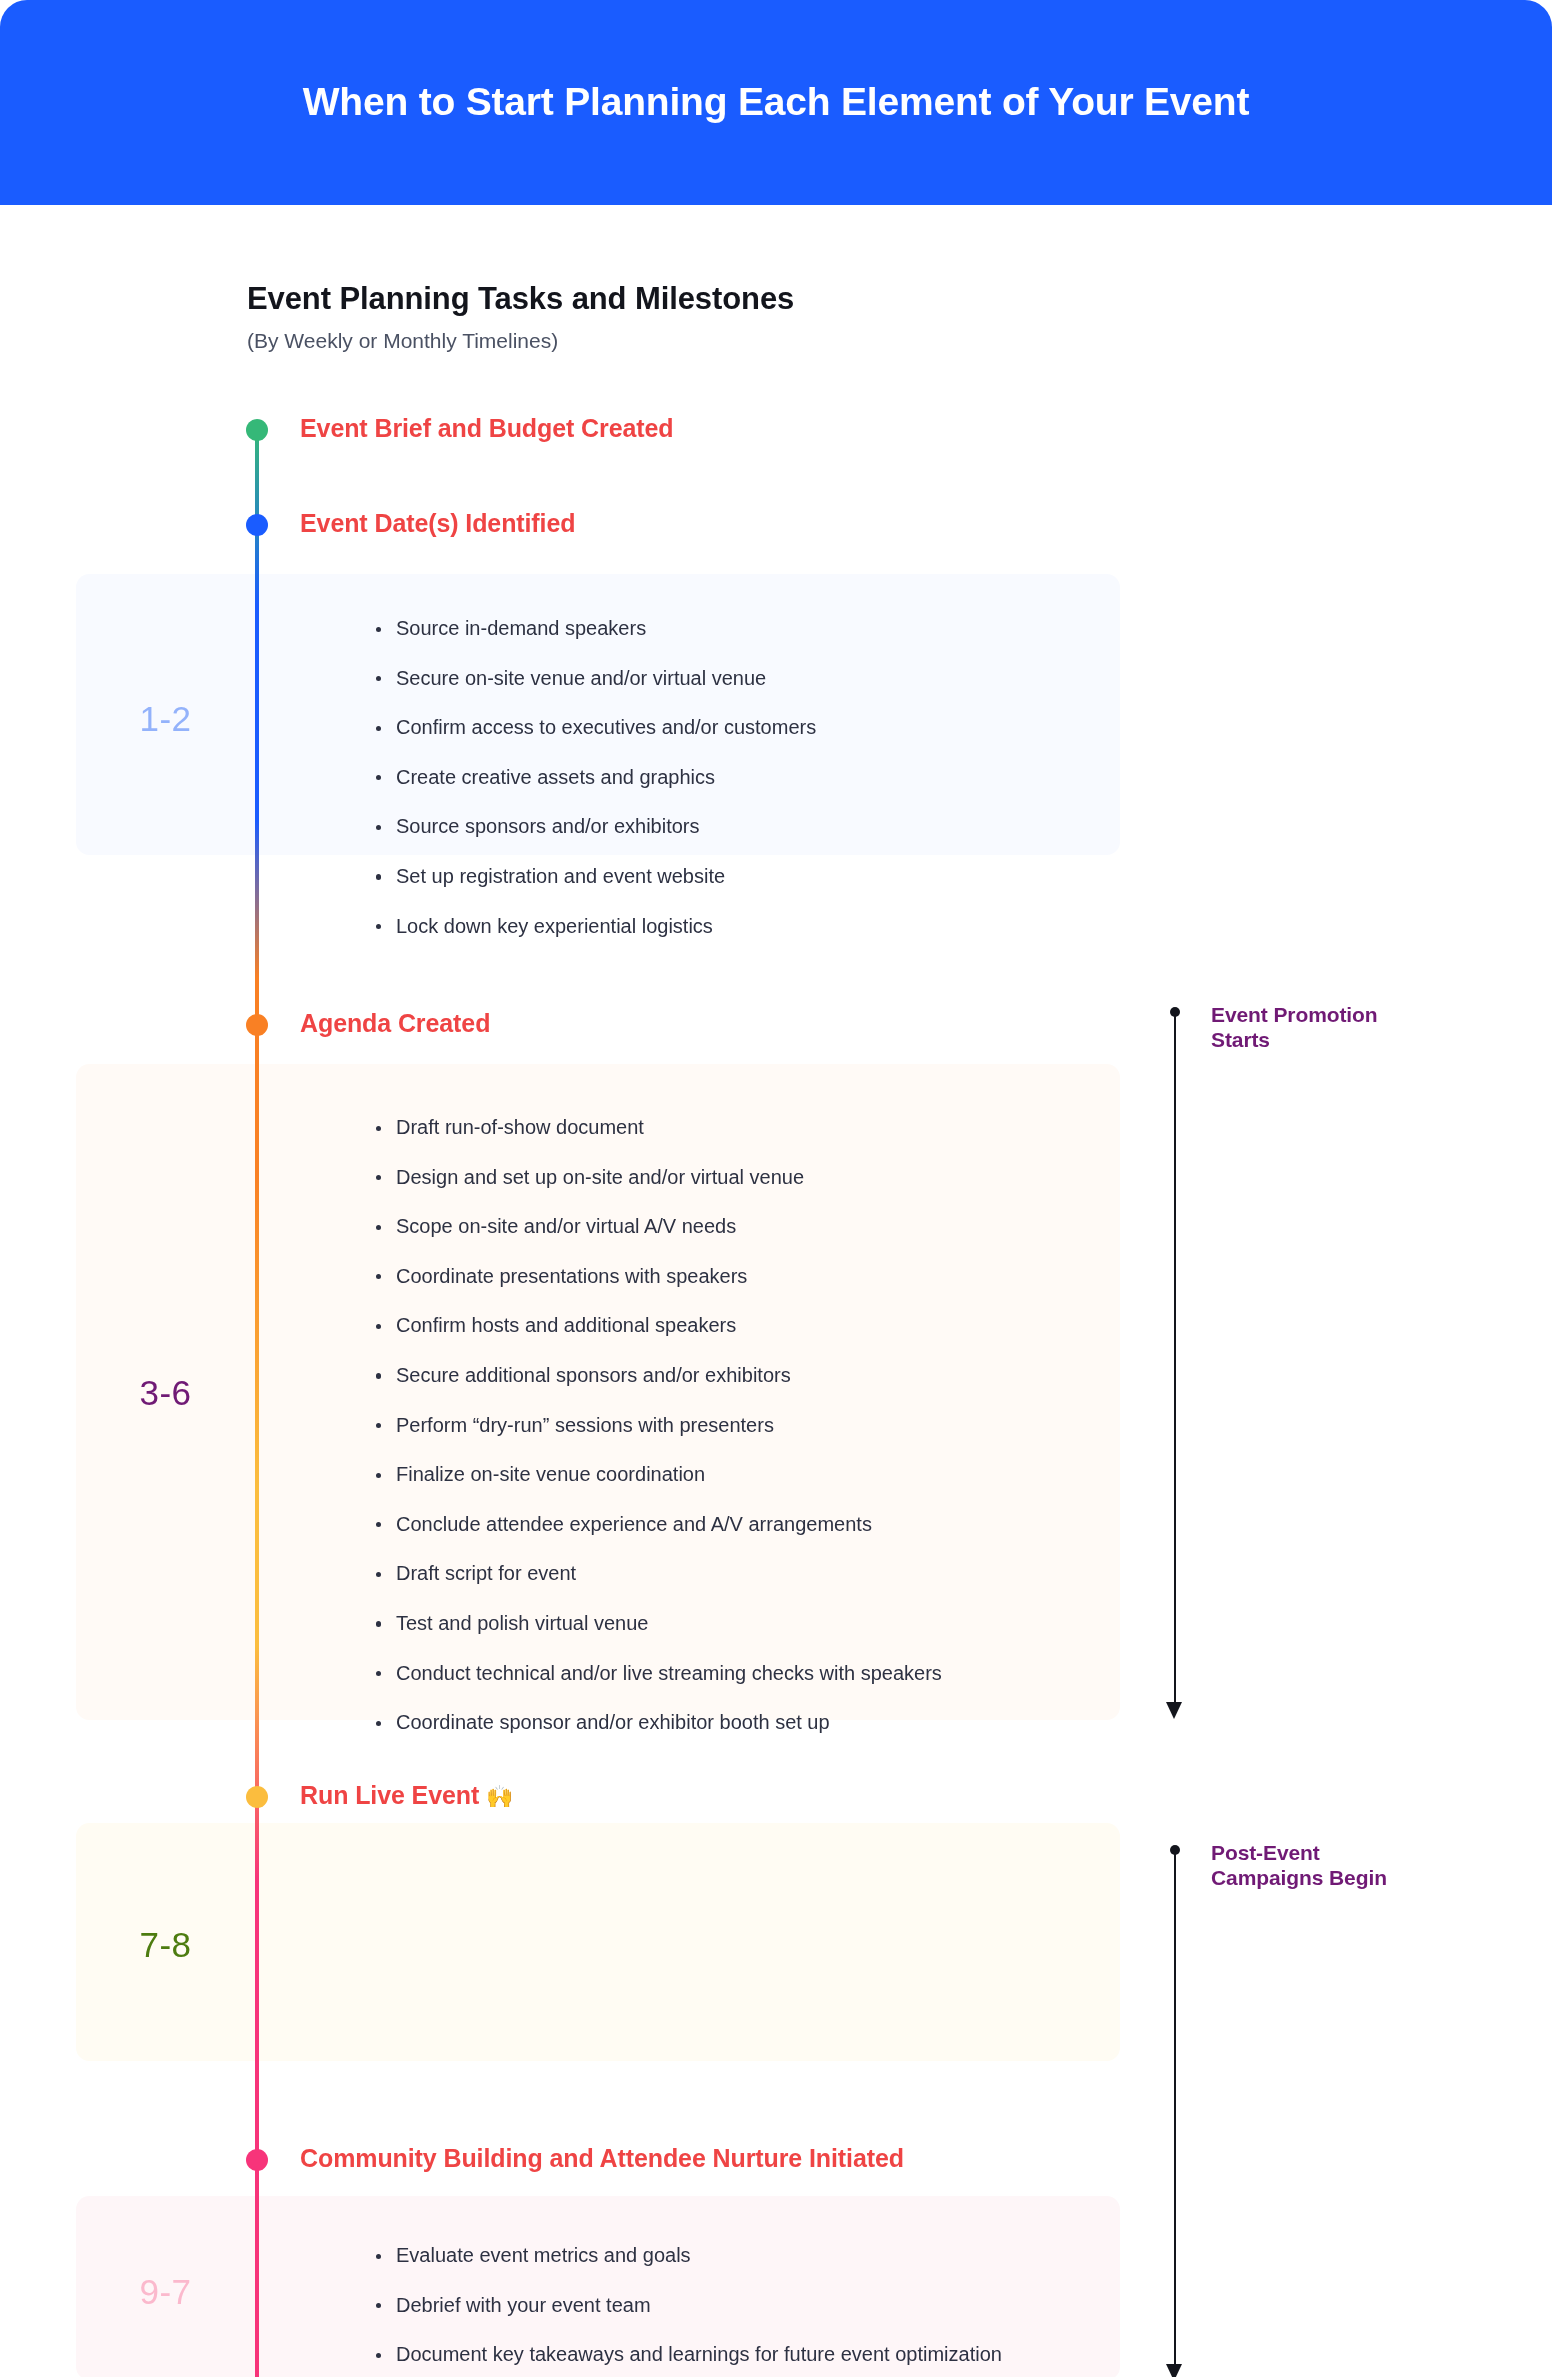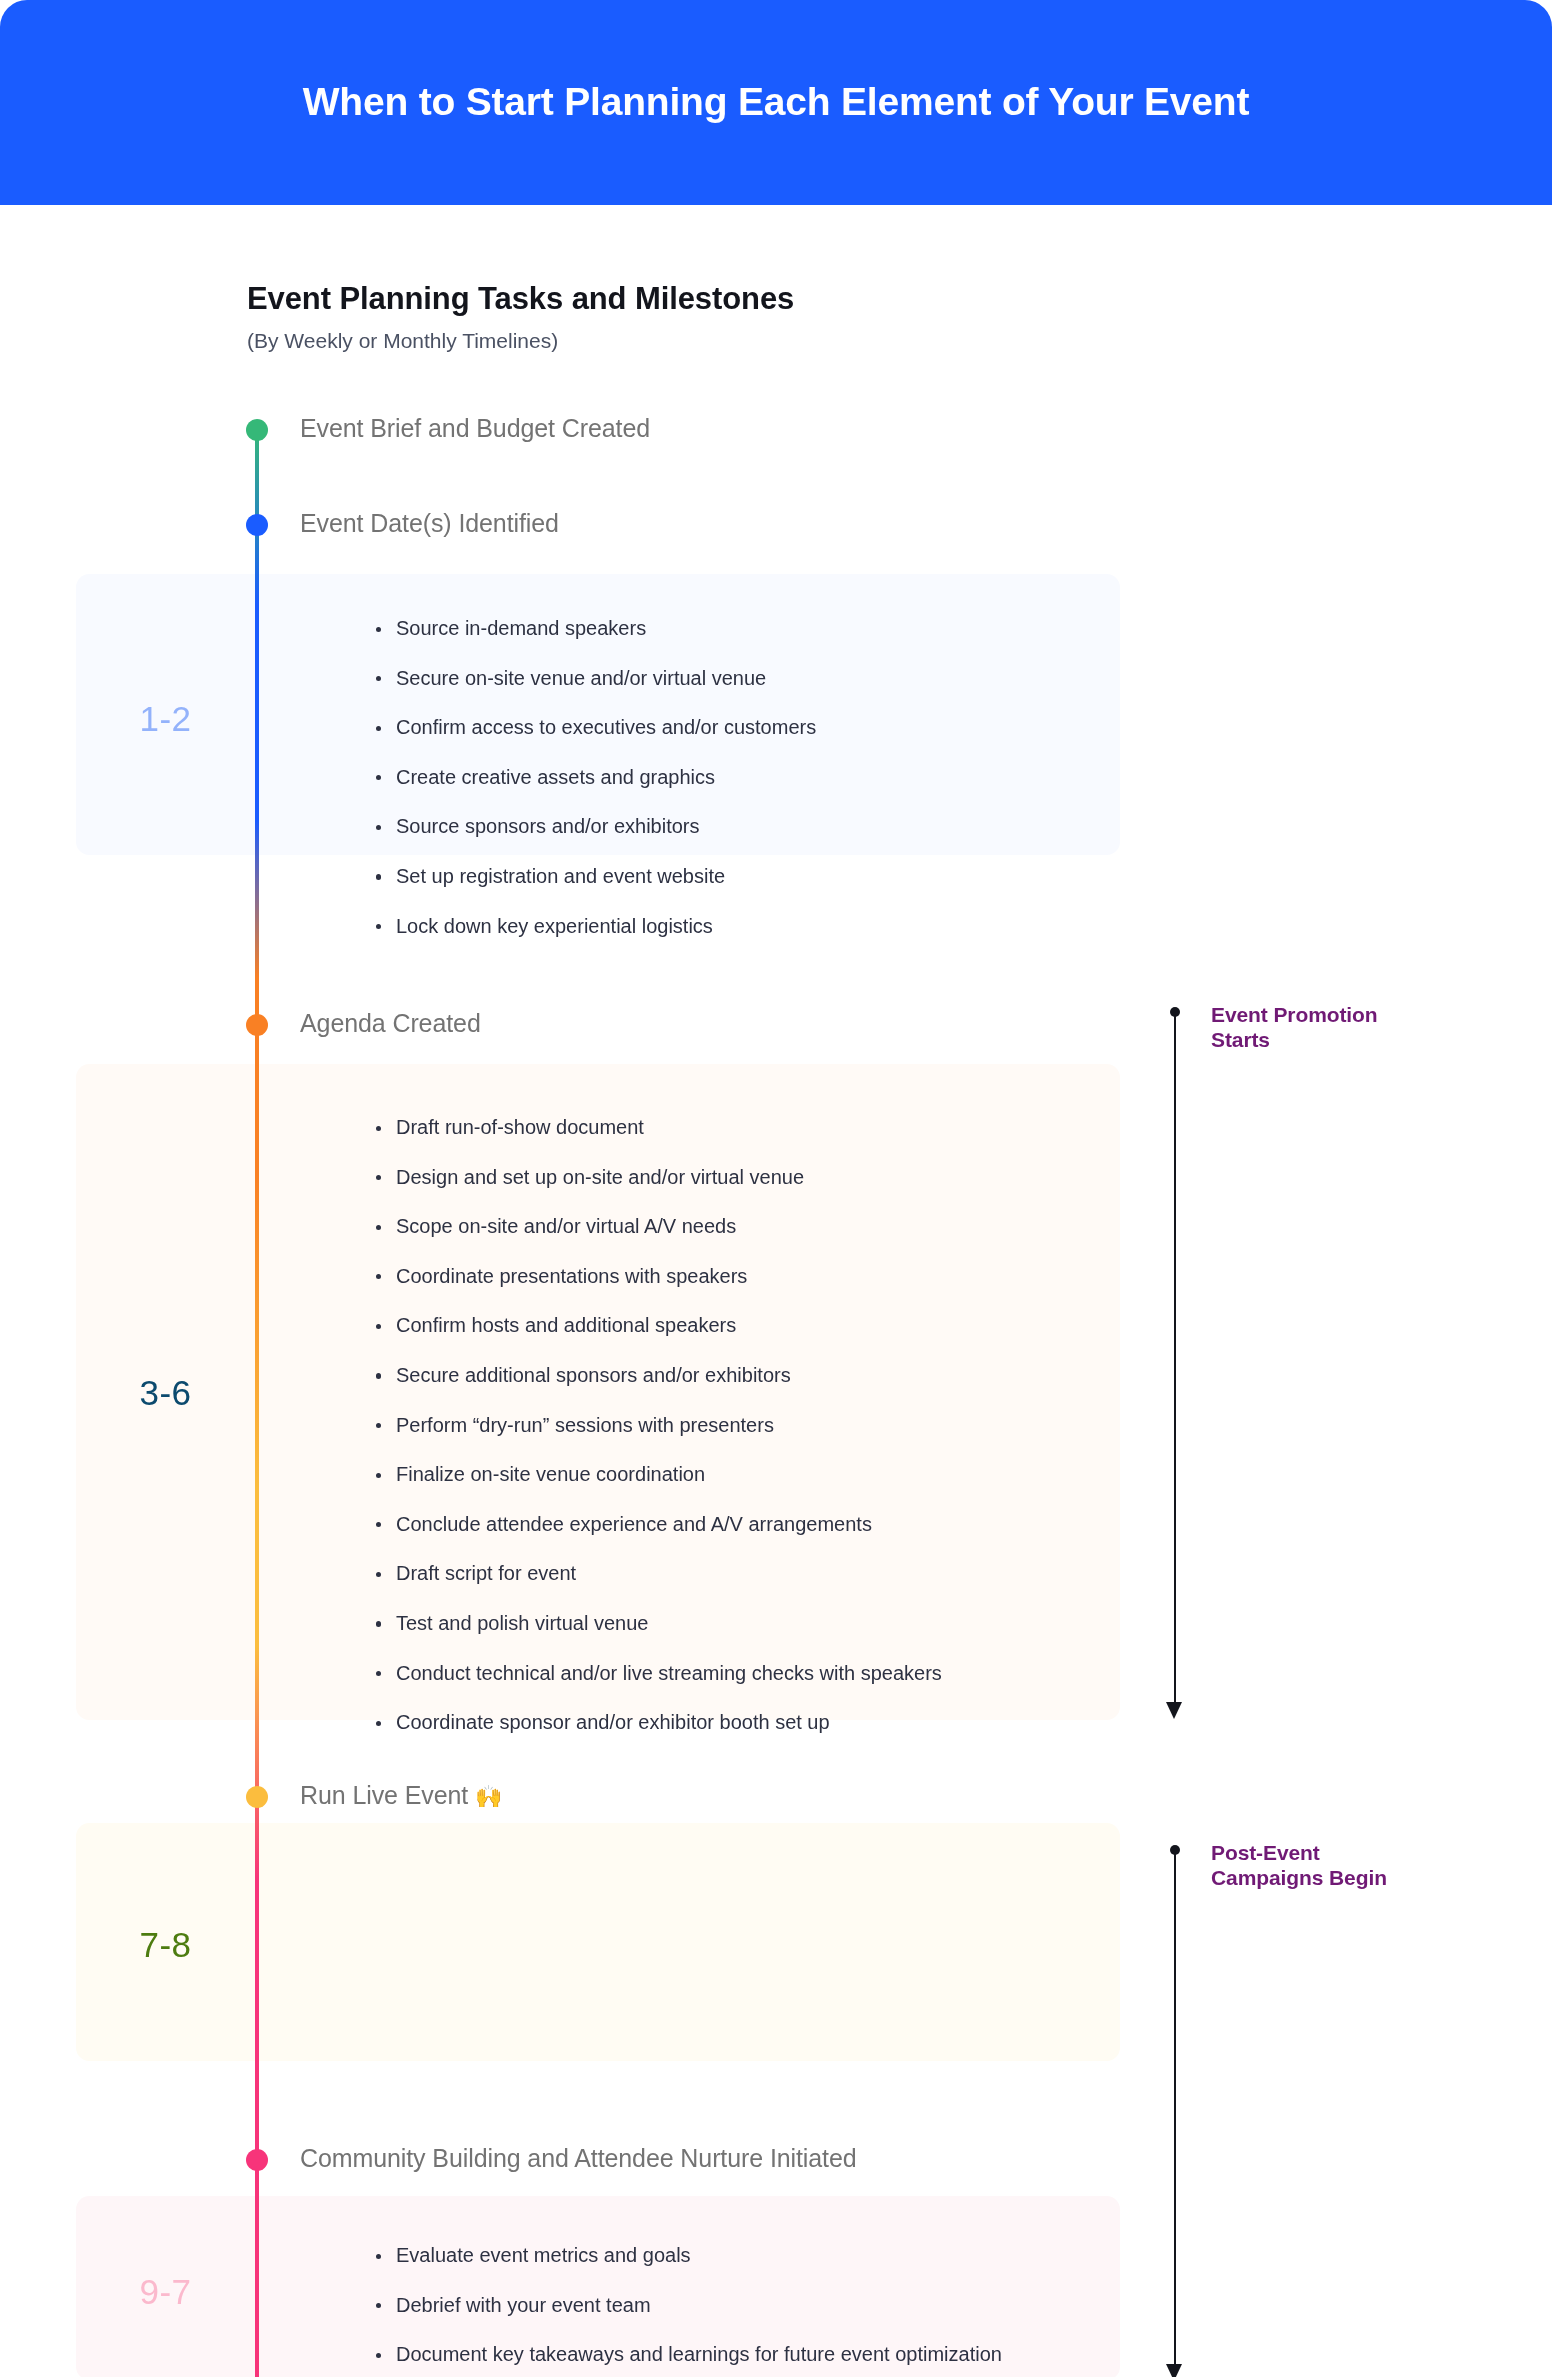--- a/index.html
+++ b/index.html
@@ -96,22 +96,22 @@
     height: 22px;
     border-radius: 50%;
     left: -11px;
     top: -11px;
   }
   .milestone-label {
     position: absolute;
     left: 43px;
     top: -16px;
     font-size: 25px;
-    font-weight: 400;
-    color: #737373;
+    font-weight: 700;
+    color: #ef4444;
     white-space: nowrap;
     letter-spacing: -0.1px;
   }
   .milestone-emoji {
     font-size: 22px;
   }
 
   
   .phase {
     position: absolute;
@@ -238,21 +238,21 @@
       <li>Lock down key experiential logistics</li>
     </ul>
   </div>
 
   <div class="milestone" style="left:257px; top:1025px;">
     <span class="milestone-dot" style="background:#f98024;"></span>
     <span class="milestone-label">Agenda Created</span>
   </div>
 
   <div class="phase" style="top:1064px; height:656px; background:transparent;">
-    <div class="phase-range" style="top:309px; color:#0c4a6e;">3-6</div>
+    <div class="phase-range" style="top:309px; color:#701a75;">3-6</div>
     <ul class="phase-list" style="top:52px;">
       <li>Draft run-of-show document</li>
       <li>Design and set up on-site and/or virtual venue</li>
       <li>Scope on-site and/or virtual A/V needs</li>
       <li>Coordinate presentations with speakers</li>
       <li>Confirm hosts and additional speakers</li>
       <li>Secure additional sponsors and/or exhibitors</li>
       <li>Perform “dry-run” sessions with presenters</li>
       <li>Finalize on-site venue coordination</li>
       <li>Conclude attendee experience and A/V arrangements</li>

